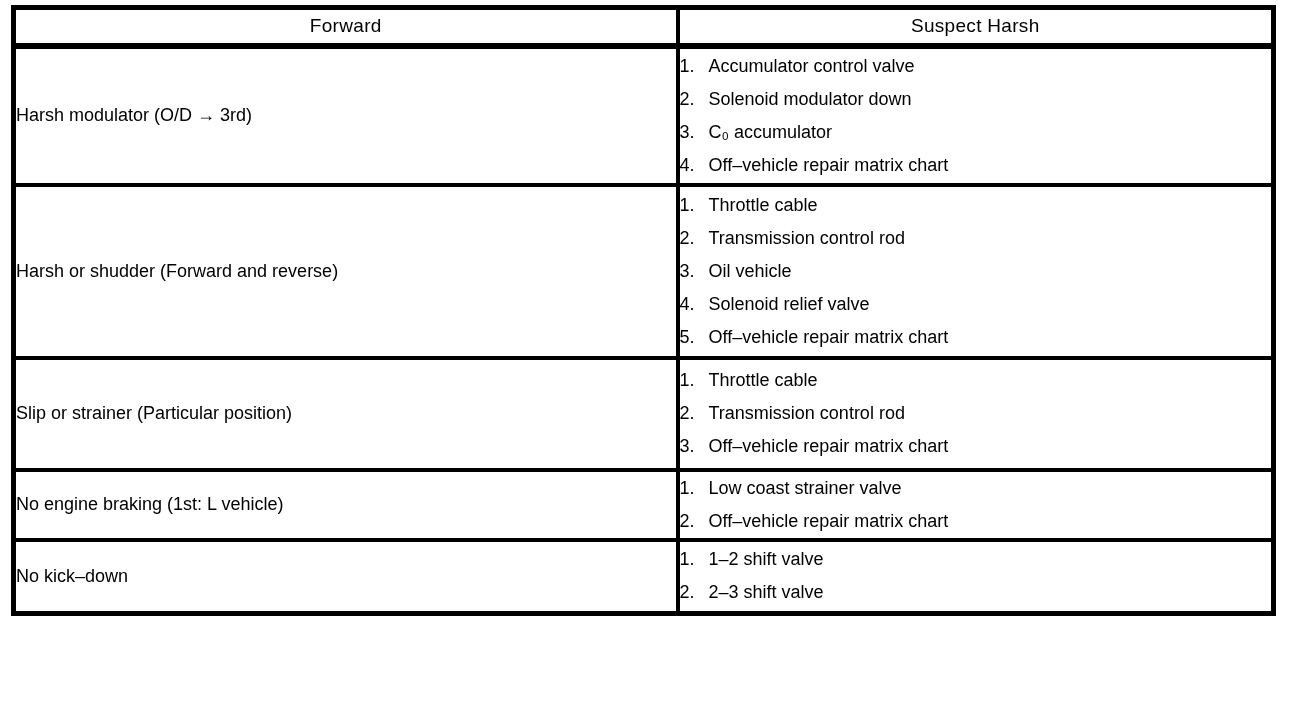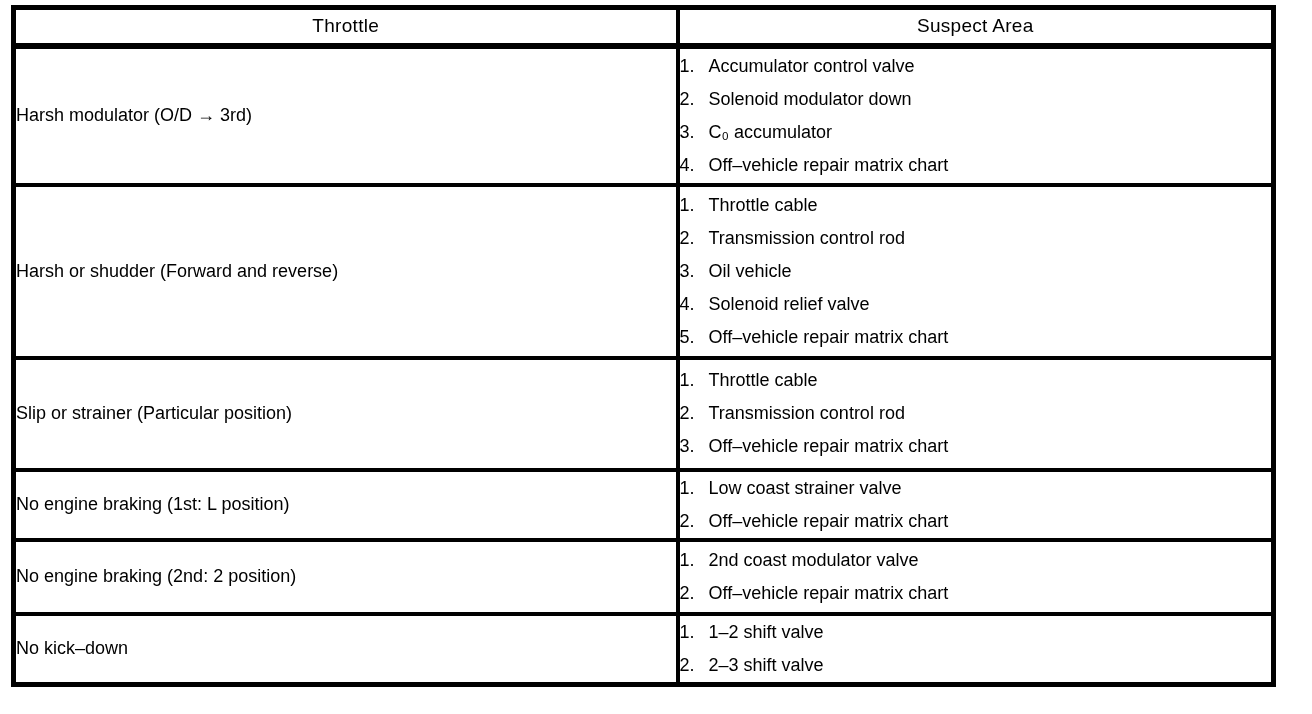--- a/index.html
+++ b/index.html
@@ -82,22 +82,22 @@
 <body>
 
 <div class="page">
   <table class="diag">
     <colgroup>
       <col style="width:664px">
       <col style="width:596px">
     </colgroup>
     <thead>
       <tr>
-        <th class="hdr">Throttle</th>
-        <th class="hdr">Suspect Area</th>
+        <th class="hdr">Forward</th>
+        <th class="hdr">Suspect Harsh</th>
       </tr>
     </thead>
     <tbody id="table-body">
         <tr>
           <td class="symptom-cell"><span>Harsh modulator (O/D → 3rd)</span></td>
           <td class="suspect-cell">
             <ol class="suspect-list">
               <li>
                 <span class="num">1.</span>
                 <span>Accumulator control valve</span>
@@ -157,41 +157,26 @@
                 <span>Transmission control rod</span>
               </li>
               <li>
                 <span class="num">3.</span>
                 <span>Off–vehicle repair matrix chart</span>
               </li>
             </ol>
           </td>
         </tr>
         <tr>
-          <td class="symptom-cell"><span>No engine braking (1st: L position)</span></td>
+          <td class="symptom-cell"><span>No engine braking (1st: L vehicle)</span></td>
           <td class="suspect-cell">
             <ol class="suspect-list">
               <li>
                 <span class="num">1.</span>
                 <span>Low coast strainer valve</span>
-              </li>
-              <li>
-                <span class="num">2.</span>
-                <span>Off–vehicle repair matrix chart</span>
-              </li>
-            </ol>
-          </td>
-        </tr>
-        <tr>
-          <td class="symptom-cell"><span>No engine braking (2nd: 2 position)</span></td>
-          <td class="suspect-cell">
-            <ol class="suspect-list">
-              <li>
-                <span class="num">1.</span>
-                <span>2nd coast modulator valve</span>
               </li>
               <li>
                 <span class="num">2.</span>
                 <span>Off–vehicle repair matrix chart</span>
               </li>
             </ol>
           </td>
         </tr>
         <tr>
           <td class="symptom-cell"><span>No kick–down</span></td>

